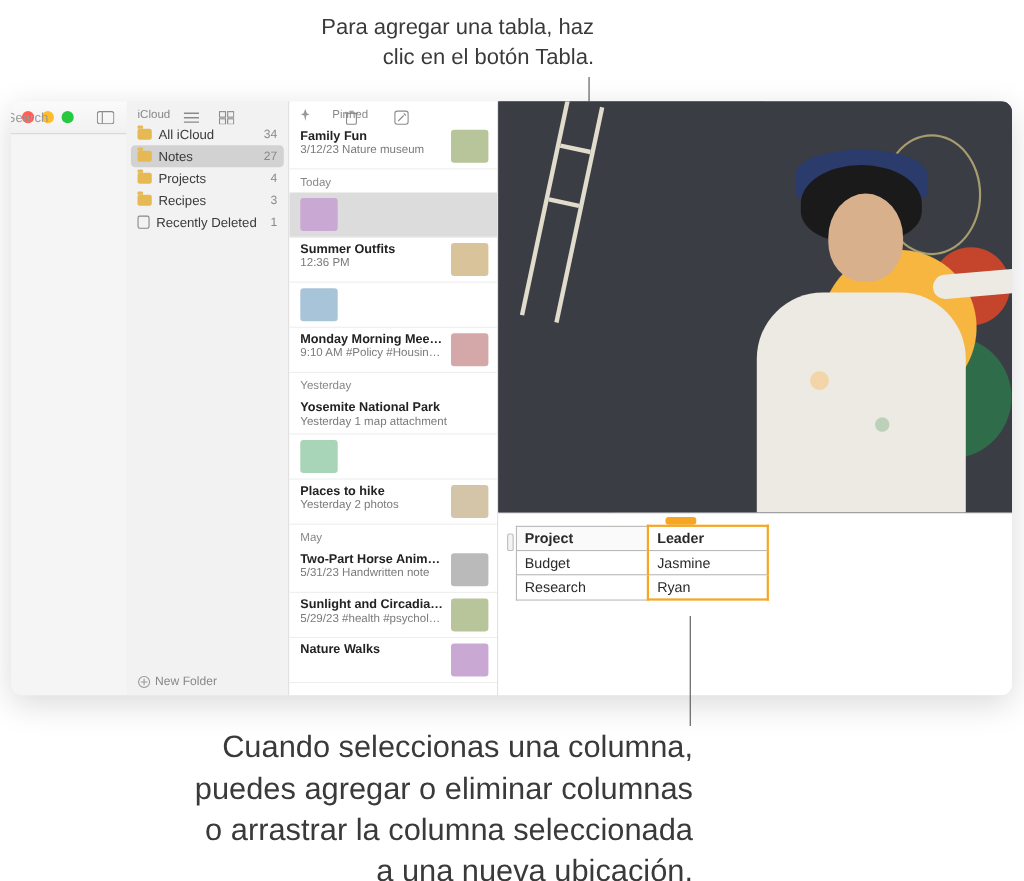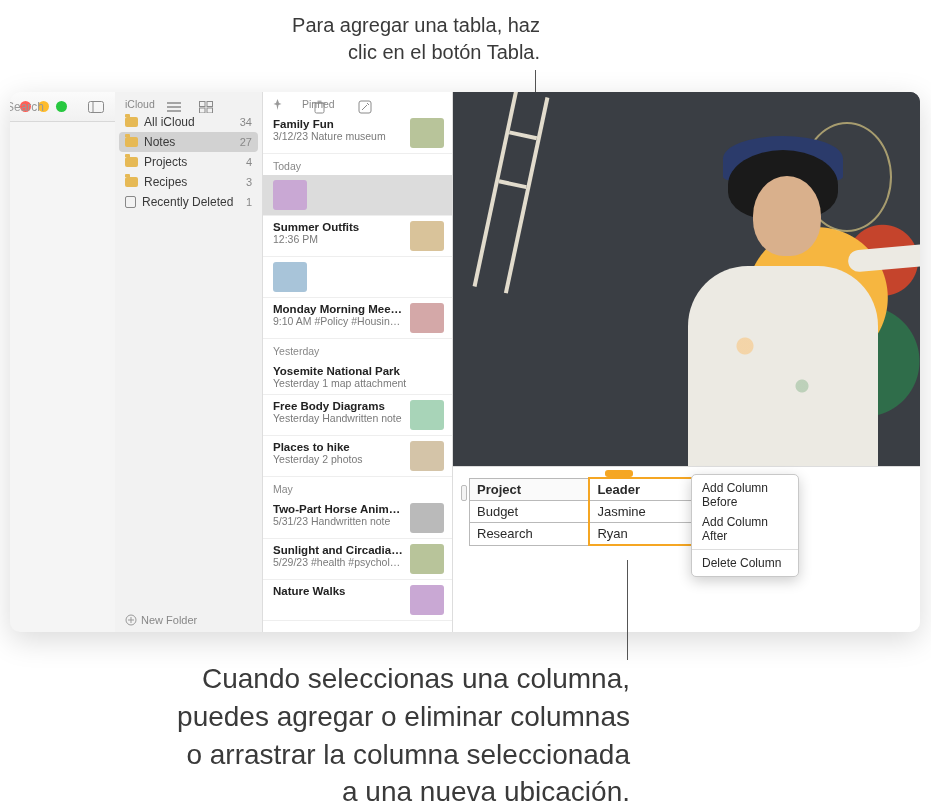--- a/index.html
+++ b/index.html
@@ -424,24 +424,20 @@
           <div class="nl-section">
             <span>Yesterday</span>
           </div>
           <div class="nl-item">
             <div class="nl-text">
               <div class="nl-title">Yosemite National Park</div>
               <div class="nl-sub">Yesterday  1 map attachment</div>
             </div>
           </div>
           <div class="nl-item">
-            <div class="nl-text">
-              <div class="nl-title">Free Body Diagrams</div>
-              <div class="nl-sub">Yesterday  Handwritten note</div>
-            </div>
             <div class="nl-thumb" style="background: rgb(168, 212, 184);"></div>
           </div>
           <div class="nl-item">
             <div class="nl-text">
               <div class="nl-title">Places to hike</div>
               <div class="nl-sub">Yesterday  2 photos</div>
             </div>
             <div class="nl-thumb" style="background: rgb(212, 196, 168);"></div>
           </div>
           <div class="nl-section">
@@ -499,28 +495,20 @@
               <tr>
                 <td>Budget</td>
                 <td class="selcol">Jasmine</td>
               </tr>
               <tr>
                 <td>Research</td>
                 <td class="selcol">Ryan</td>
               </tr>
             </tbody>
         </table>
-        <div class="ctxmenu">
-          <div id="ctx-items">
-              <div class="mi">Add Column Before</div>
-              <div class="mi">Add Column After</div>
-              <div class="sep"></div>
-              <div class="mi">Delete Column</div>
-            </div>
-        </div>
       </div>
     </div>
   </div>
 </div>
 
 <div class="callout-bot-line"></div>
 <div class="callout-bot" style="white-space: pre-line;">Cuando seleccionas una columna,
 puedes agregar o eliminar columnas
 o arrastrar la columna seleccionada
 a una nueva ubicación.</div>

